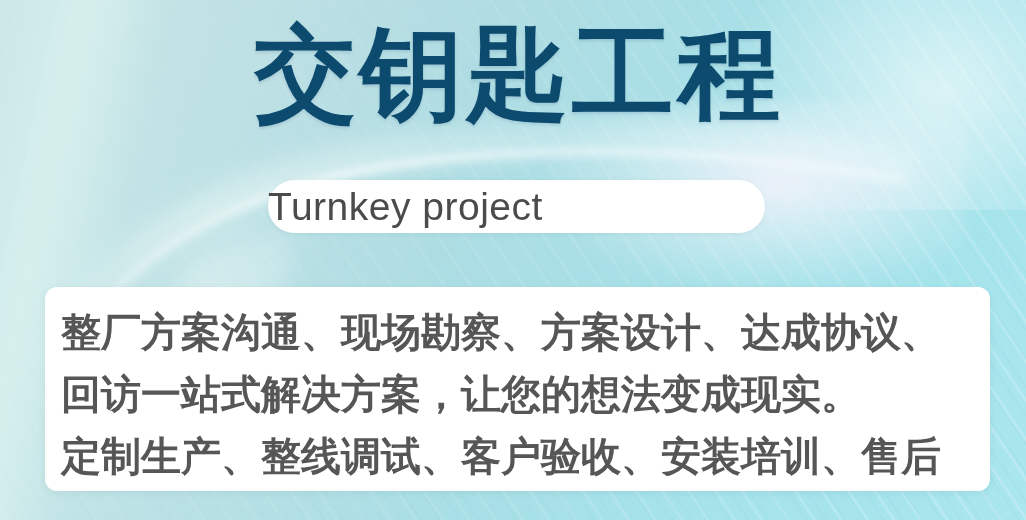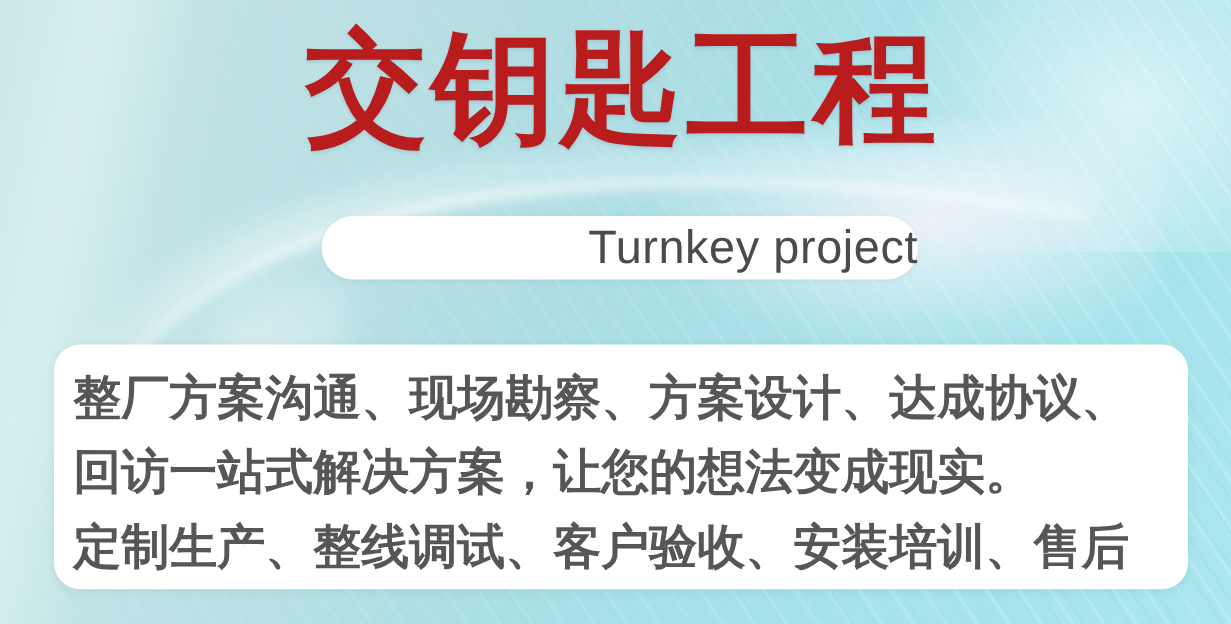--- a/index.html
+++ b/index.html
@@ -78,50 +78,50 @@
   }
 
   
   .title {
     position:absolute; left:0; right:0; top:17px;
     text-align:center;
     font-size:102px;
     line-height:1.12;
     font-weight:bold;
     letter-spacing:4px;
-    color:#b91c1c;
+    color:#0c4a6e;
     white-space:nowrap;
     font-family:"DejaVu Sans","Liberation Sans",sans-serif;
     text-shadow:0 2px 3px rgba(20,45,110,.13);
     padding-left:12px;
   }
 
   
   .pill {
     position:absolute; left:268px; top:180px;
     width:497px; height:53px;
     background:#ffffff;
     border-radius:27px;
-    display:flex; align-items:center; justify-content:flex-end;
+    display:flex; align-items:center; justify-content:flex-start;
     box-shadow:0 1px 4px rgba(70,120,130,.10);
   }
   .pill-text {
     font-size:39px;
     color:#4b4b4b;
     letter-spacing:.5px;
     font-family:"Liberation Sans","DejaVu Sans",sans-serif;
     white-space:nowrap;
   }
 
   
   .card {
     position:absolute; left:45px; top:287px;
     width:945px; height:204px;
     background:#ffffff;
-    border-radius:22px;
+    border-radius:12px;
     padding:14px 16px 10px 16px;
     box-shadow:0 2px 7px rgba(70,120,130,.10);
   }
   .card-lines {
     font-size:40px;
     line-height:62px;
     font-weight:bold;
     color:#565656;
     letter-spacing:0px;
     font-family:"DejaVu Sans","Liberation Sans",sans-serif;

